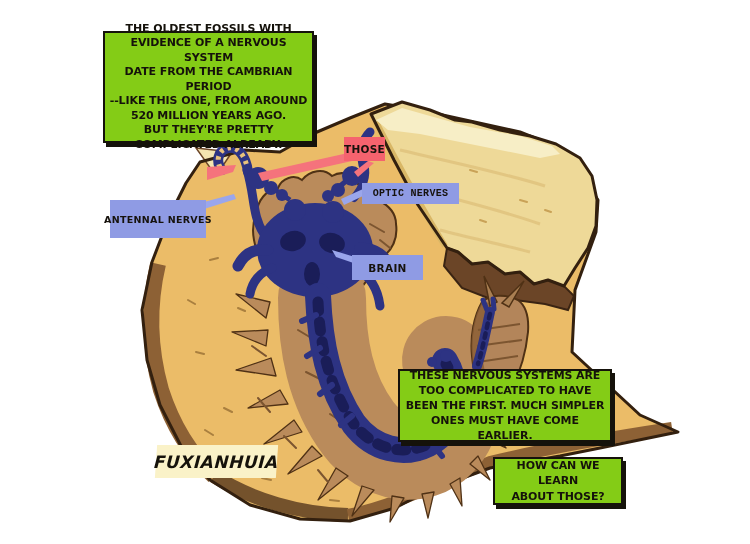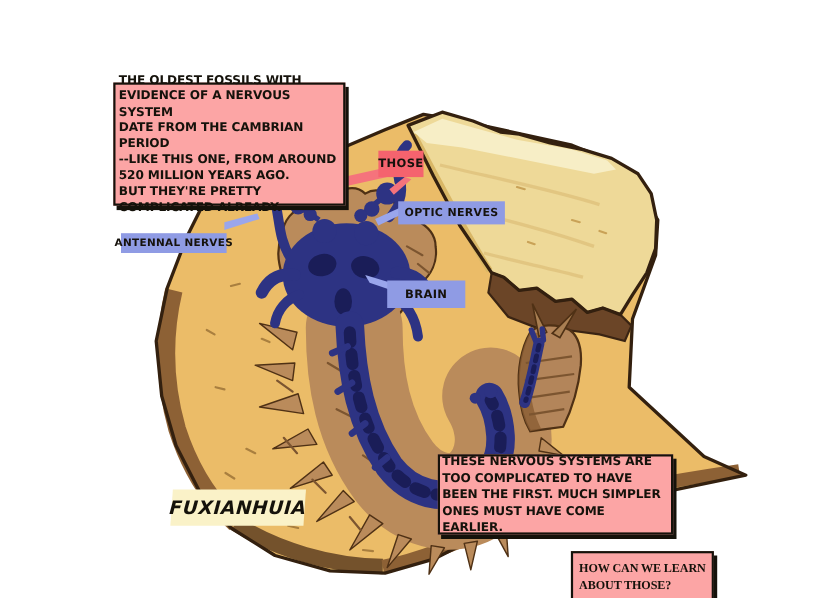--- a/index.html
+++ b/index.html
@@ -2,41 +2,40 @@
 <html><head>
 <meta charset="utf-8">
 <style>
   html,body{margin:0;padding:0;background:#ffffff;}
   .scene{
     position:relative;width:750px;height:544px;background:#ffffff;overflow:hidden;
     font-family:"DejaVu Sans", sans-serif;
   }
   .scene svg{position:absolute;left:0;top:0;}
   .caption{
-    position:absolute;box-sizing:border-box;background:#fca5a5;
+    position:absolute;box-sizing:border-box;background:#84cc16;
     border:2.5px solid #15120b;box-shadow:3px 4px 0 #15120b;
-    color:#15120b;font-weight:bold;
+    color:#15120b;font-weight:bold;text-align:center;
     white-space:pre-line;display:flex;align-items:center;justify-content:center;
     letter-spacing:-0.1px;
-    margin-top:44px;
   }
   .caption-intro{left:103px;top:31px;width:211px;height:112px;font-size:11px;line-height:14.5px;padding:2px 3px;}
   .caption-too{left:398px;top:369px;width:214px;height:73px;font-size:11px;line-height:15px;padding:2px 2px;}
-  .caption-how{left:519px;top:457px;width:130px;height:48px;font-size:11px;line-height:15.5px;padding:2px 4px;font-family:Liberation Serif, serif;}
+  .caption-how{left:493px;top:457px;width:130px;height:48px;font-size:11px;line-height:15.5px;padding:2px 4px;}
   .tag{
     position:absolute;box-sizing:border-box;color:#16120c;font-weight:bold;
     display:flex;align-items:center;justify-content:center;
     letter-spacing:.3px;white-space:nowrap;
   }
   .tag-red{background:#f5636e;}
   .tag-lav{background:#8f9be4;}
   .tag-eyes{left:344px;top:137px;width:41px;height:24px;font-size:10.5px;}
   .tag-antenna{left:136px;top:160px;width:73px;height:28px;font-size:10.5px;}
-  .tag-optic{left:362px;top:183px;width:97px;height:21px;font-size:10px;}
-  .tag-antennal{left:110px;top:212px;width:96px;height:18px;font-size:9.5px;text-align:center;}
+  .tag-optic{left:362px;top:183px;width:97px;height:21px;font-size:10px;font-family:Liberation Mono, monospace;}
+  .tag-antennal{left:110px;top:200px;width:96px;height:38px;font-size:9.5px;text-align:center;}
   .tag-brain{left:352px;top:255px;width:71px;height:25px;font-size:10.5px;}
   .specimen-name{
     position:absolute;left:156px;top:445px;width:121px;height:33px;
     background:#faf2c8;color:#15120b;display:flex;align-items:center;justify-content:center;
     font-weight:bold;font-style:italic;font-size:17px;letter-spacing:.5px;
     transform:skewX(-4deg);
   }
 </style>
 </head>
 <body>

